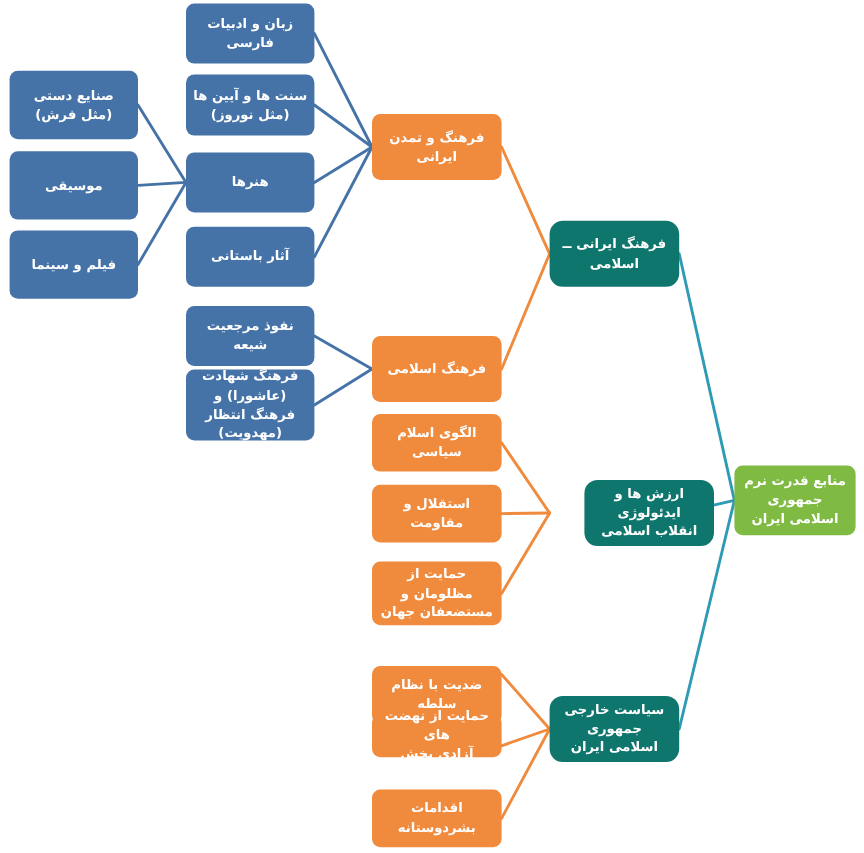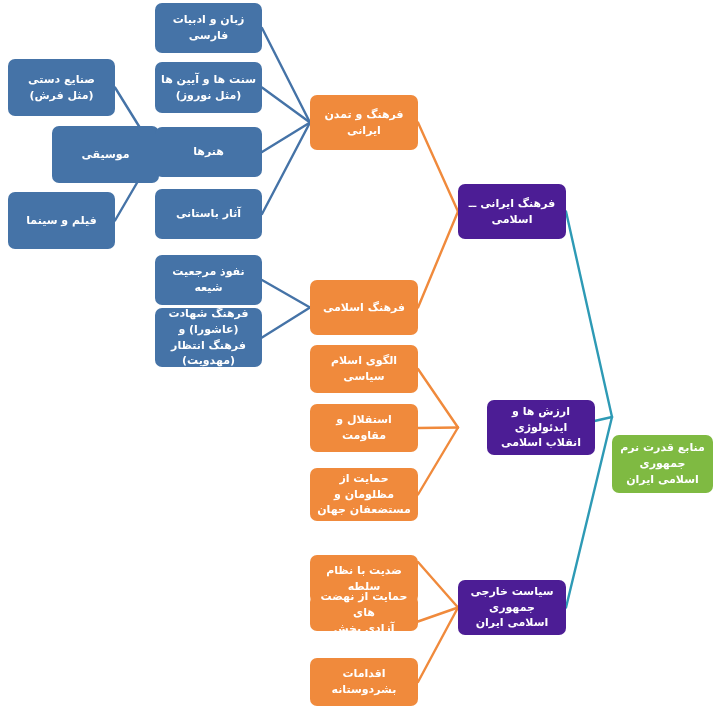--- a/index.html
+++ b/index.html
@@ -40,22 +40,22 @@
     unicode-bidi: isolate;
     z-index: 2;
   }
   .node-label {
     display: block;
     width: 100%;
     white-space: pre-line;
   }
   .lvl-blue  { background: #4573a7; font-size: 11px; }
   .lvl-orange{ background: #f08a3c; font-size: 11px; }
-  .lvl-teal  { background: #4c1d95; font-size: 11px; }
-  .lvl-green { background: #7fba42; font-size: 11px; margin-top: 47px; }
+  .lvl-teal  { background: #0f766e; font-size: 11px; border-radius: 11px; }
+  .lvl-green { background: #7fba42; font-size: 11px; }
 </style>
 </head>
 <body>
 
 <div id="canvas">
   <svg id="links" width="720" height="711" viewBox="0 0 720 711">
       <line x1="115" y1="87.5" x2="155" y2="152" stroke="#4573a7" stroke-width="2.4" stroke-linecap="round"></line>
       <line x1="115" y1="154.5" x2="155" y2="152" stroke="#4573a7" stroke-width="2.4" stroke-linecap="round"></line>
       <line x1="115" y1="220.5" x2="155" y2="152" stroke="#4573a7" stroke-width="2.4" stroke-linecap="round"></line>
       <line x1="262" y1="28" x2="310" y2="122.5" stroke="#4573a7" stroke-width="2.4" stroke-linecap="round"></line>
@@ -74,21 +74,21 @@
       <line x1="418" y1="682" x2="458" y2="607.5" stroke="#f08a3c" stroke-width="2.4" stroke-linecap="round"></line>
       <line x1="566" y1="211.5" x2="612" y2="417" stroke="#2e9ab5" stroke-width="2.4" stroke-linecap="round"></line>
       <line x1="566" y1="427.5" x2="612" y2="417" stroke="#2e9ab5" stroke-width="2.4" stroke-linecap="round"></line>
       <line x1="566" y1="607.5" x2="612" y2="417" stroke="#2e9ab5" stroke-width="2.4" stroke-linecap="round"></line>
     </svg>
   <div id="nodes-layer">
       <div class="node lvl-blue" style="left: 8px; top: 59px; width: 107px; height: 57px;">
         <span class="node-label">صنایع دستی
 (مثل فرش)</span>
       </div>
-      <div class="node lvl-blue" style="left: 8px; top: 126px; width: 107px; height: 57px; margin-left: 44px;">
+      <div class="node lvl-blue" style="left: 8px; top: 126px; width: 107px; height: 57px;">
         <span class="node-label">موسیقی</span>
       </div>
       <div class="node lvl-blue" style="left: 8px; top: 192px; width: 107px; height: 57px;">
         <span class="node-label">فیلم و سینما</span>
       </div>
       <div class="node lvl-blue" style="left: 155px; top: 3px; width: 107px; height: 50px;">
         <span class="node-label">زبان و ادبیات فارسی</span>
       </div>
       <div class="node lvl-blue" style="left: 155px; top: 62px; width: 107px; height: 51px;">
         <span class="node-label">سنت ها و آیین ها

